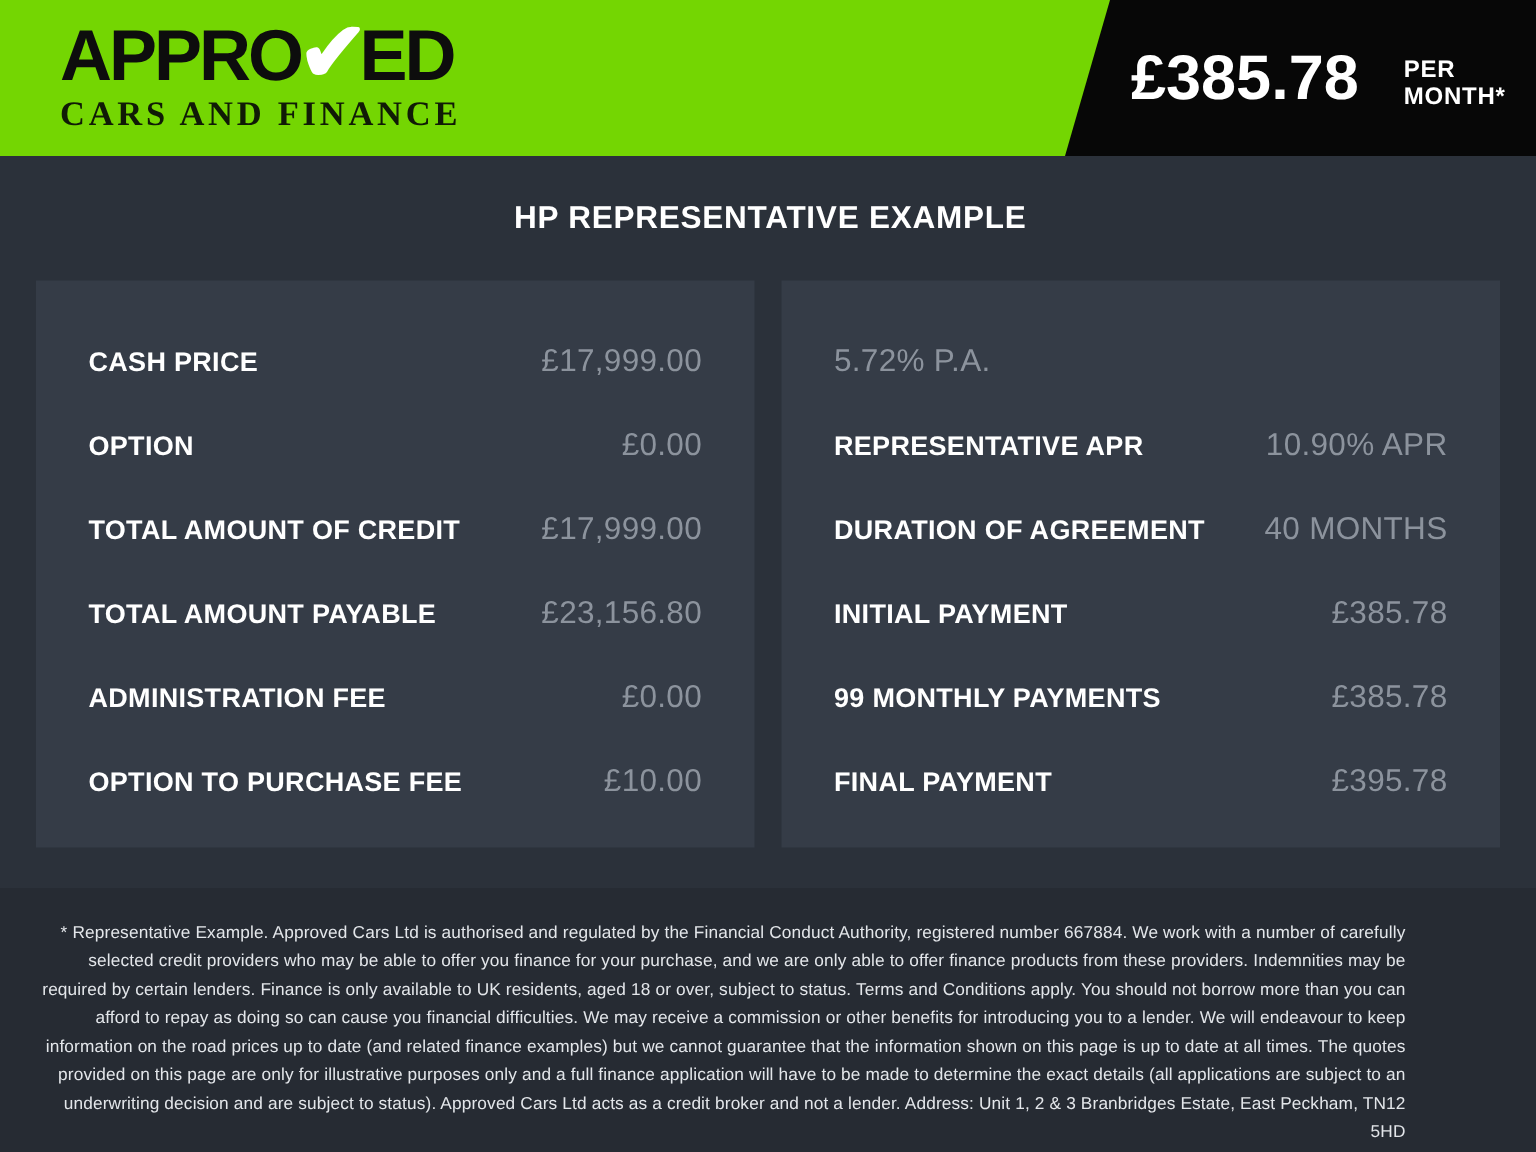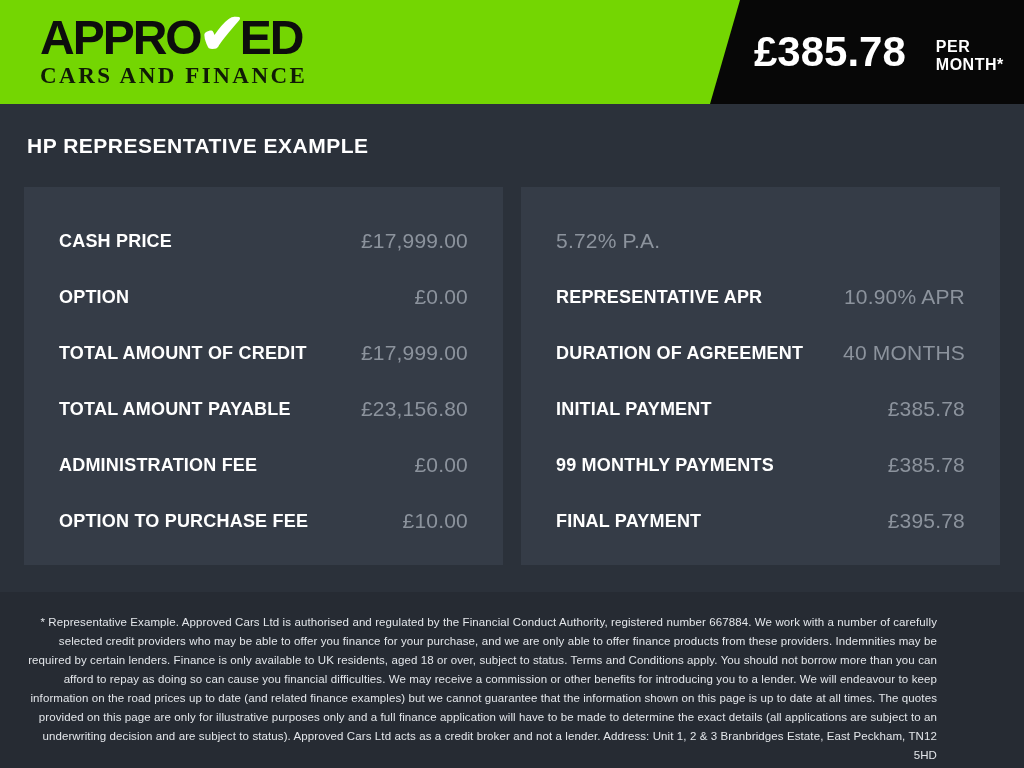--- a/index.html
+++ b/index.html
@@ -11,21 +11,21 @@
   
   .header{
     position:relative;width:1024px;height:104px;
     background:#74d602;
   }
   .logo{
     position:absolute;left:40px;top:14px;color:#0d0d0d;
   }
   .logo-line1{
     font-size:48px;font-weight:700;letter-spacing:-2px;line-height:1;
-    display:flex;align-items:center;
+    display:flex;align-items:flex-end;
   }
   .logo .check{
     color:#ffffff;font-size:56px;line-height:0.8;font-weight:700;
     margin:0 -4px 0 -2px;transform:translateY(-4px);
   }
   .logo-line2{
     font-family:"Liberation Serif",serif;font-weight:700;
     font-size:23px;letter-spacing:2.5px;margin-top:1px;color:#101b06;
   }
   .price-banner{
@@ -38,20 +38,21 @@
   .price-main{font-size:42px;font-weight:700;letter-spacing:0px;}
   .price-suffix{font-size:16px;font-weight:700;margin-left:30px;letter-spacing:0.5px;transform:translateY(4px);}
   
   .mid{
     width:1024px;height:488px;background:#2b313a;box-sizing:border-box;
     padding:30px 24px 0 24px;
   }
   .page-title{
     color:#ffffff;font-size:21px;font-weight:700;letter-spacing:0.5px;
     margin:0 0 0 3px;
+    text-align:center;
   }
   .panels{
     display:flex;justify-content:space-between;margin-top:29px;
   }
   .panel{
     width:479px;height:378px;background:#353c47;box-sizing:border-box;
     padding:26px 35px 0 35px;
   }
   .finance-row{
     height:56px;display:flex;align-items:center;justify-content:space-between;gap:11px;

